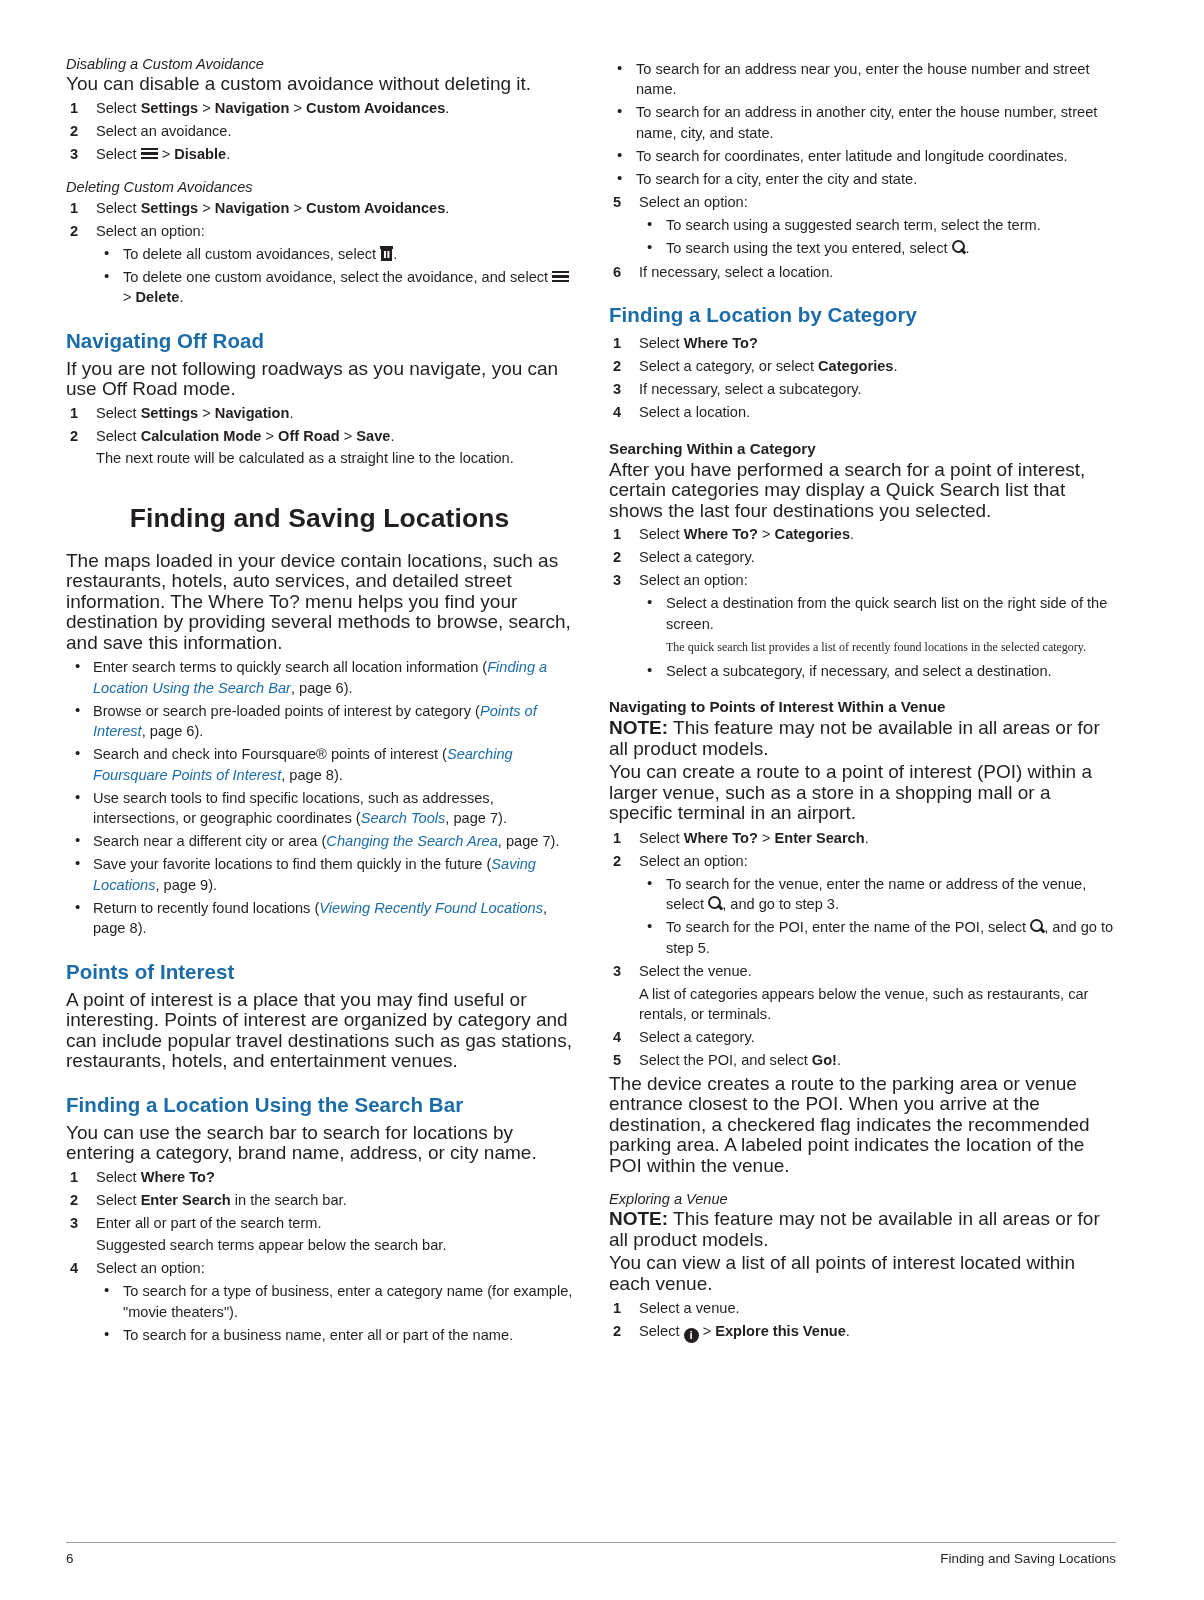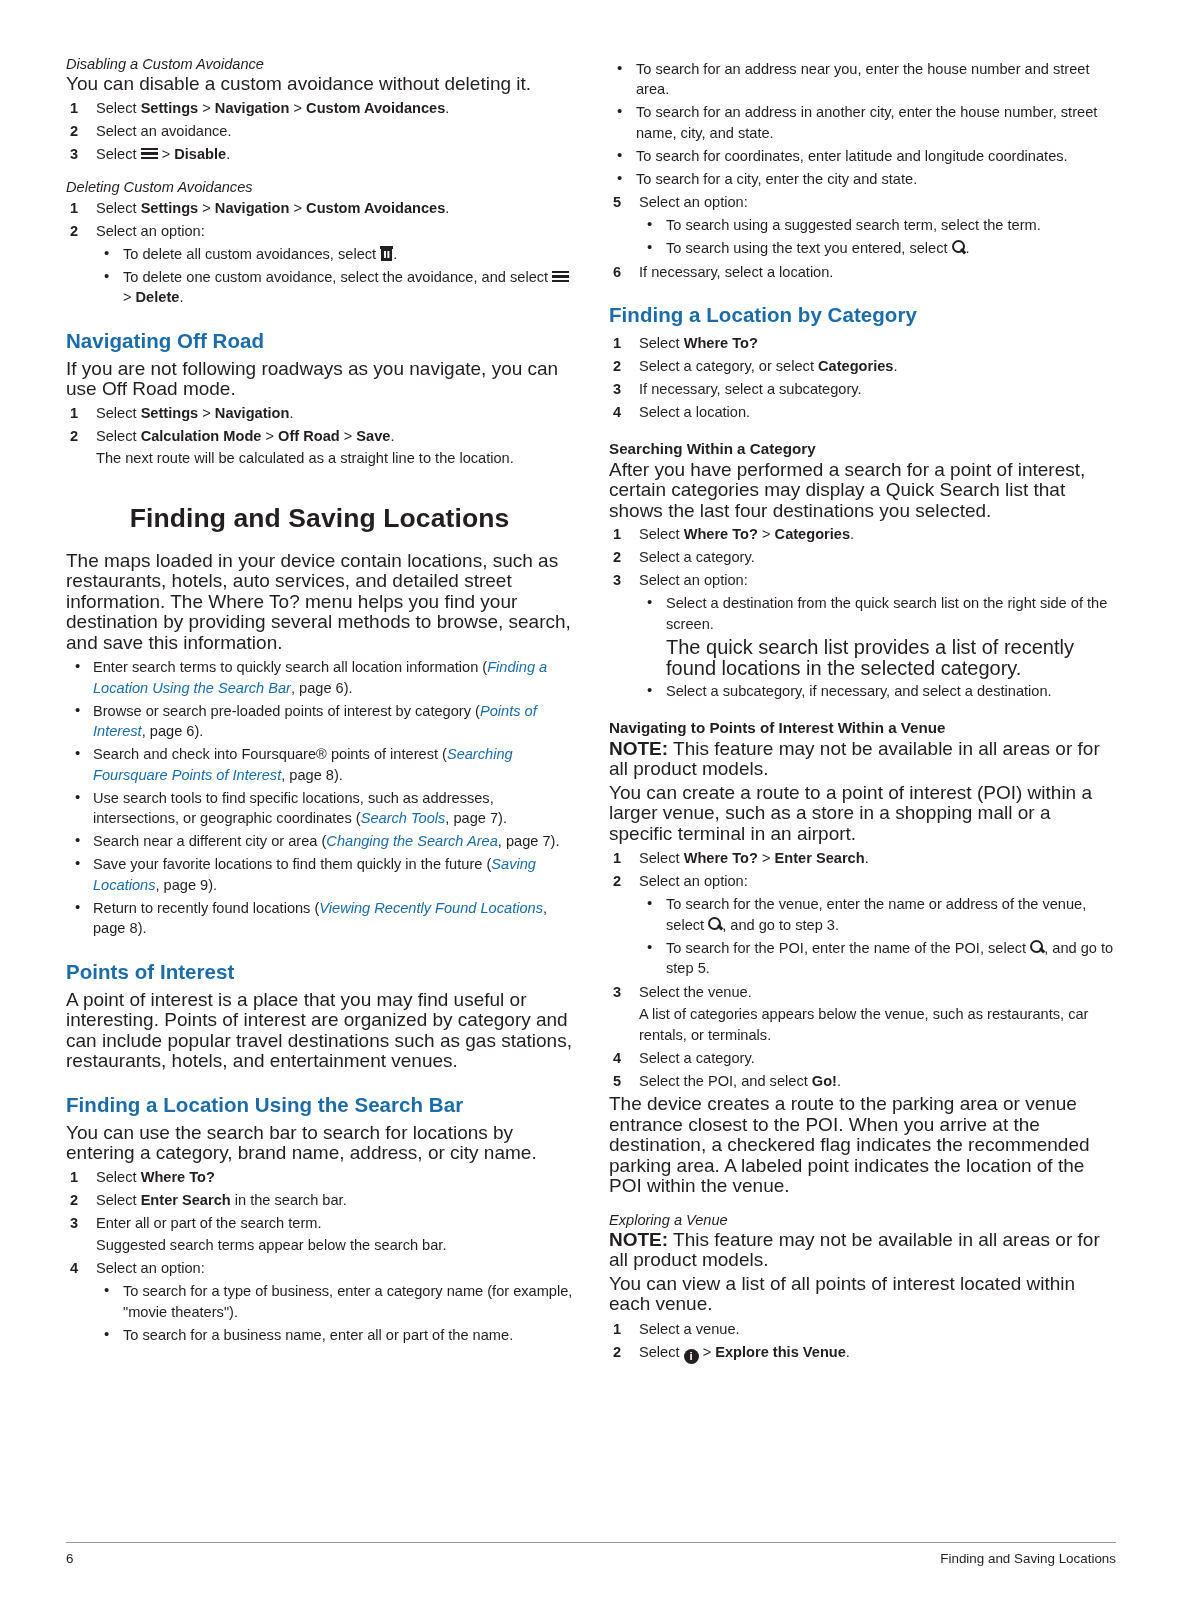--- a/index.html
+++ b/index.html
@@ -111,22 +111,23 @@
     font-size:15px;
   }
   
   ul.bul.inner { margin:2px 0 3px 0; }
   ul.bul.inner > li { padding-left:27px; }
   ul.bul.inner > li:before { left:8px; }
 
   .sub-para {
     display:block;
     margin:3px 0 3px 0;
-    font-size:20px;
+    font-size:12px;
     line-height:20.5px;
+    font-family:Liberation Serif, serif;
   }
 
   b { font-weight:bold; }
   i, .it { font-style:italic; }
   .link { color:#1b6ca8; font-style:italic; }
 
   
   .ico {
     display:inline-block;
     vertical-align:-2px;
@@ -295,21 +296,21 @@
             <li>To search for a business name, enter all or part of the name.</li>
           </ul>
         </li>
       </ol>
 
     </div>
 
     <div class="col right">
 
       <ul class="bul inner">
-        <li>To search for an address near you, enter the house number and street area.</li>
+        <li>To search for an address near you, enter the house number and street name.</li>
         <li>To search for an address in another city, enter the house number, street name, city, and state.</li>
         <li>To search for coordinates, enter latitude and longitude coordinates.</li>
         <li>To search for a city, enter the city and state.</li>
       </ul>
 
       <ol class="steps">
         <li>
           <span class="num">5</span>
           <span class="stxt">Select an option:</span>
           <ul class="bul inner">

